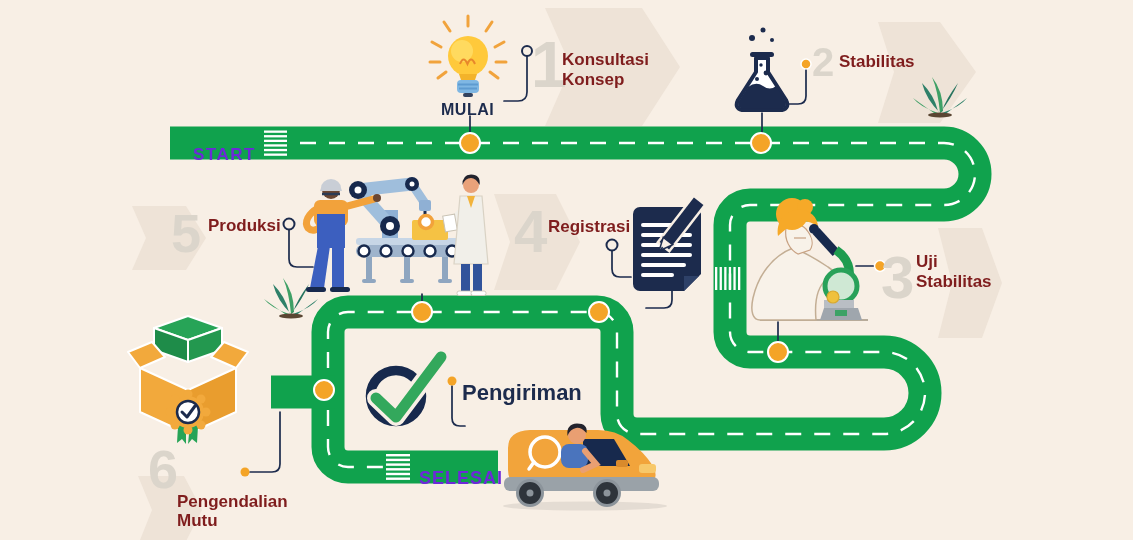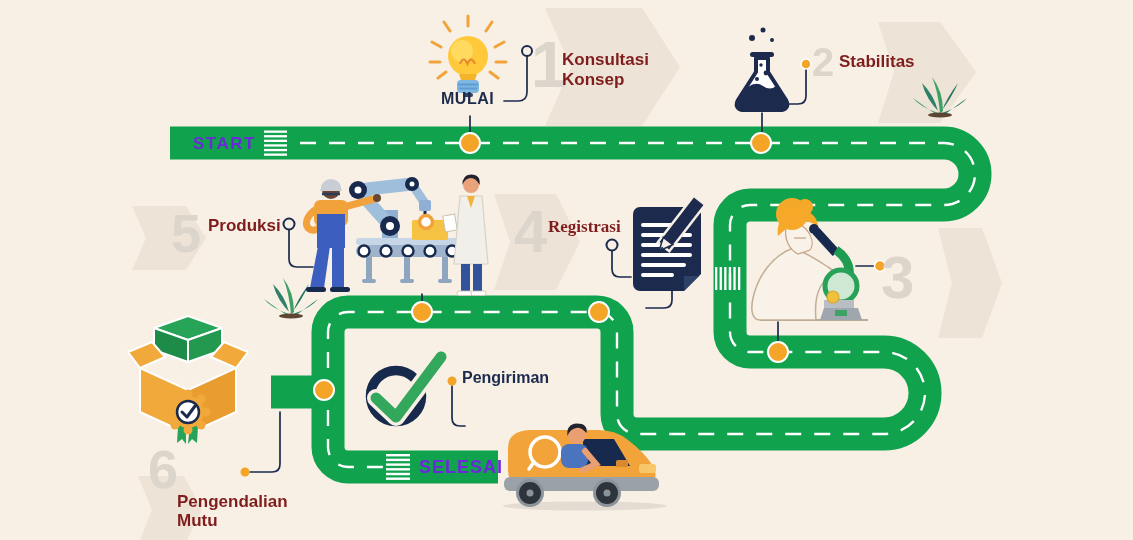--- a/index.html
+++ b/index.html
@@ -1,41 +1,41 @@
 <!DOCTYPE html>
 <html><head>
 <meta charset="utf-8">
 <style>
   html,body{margin:0;padding:0;background:#d8d2c8;}
   .stage{
     position:relative;width:1133px;height:540px;overflow:hidden;
     background:#F8EFE5;font-family:"Liberation Sans",sans-serif;
   }
   .stage svg{position:absolute;left:0;top:0;}
-  .txt{position:absolute;white-space:pre;color:#1C2B4D;}
+  .txt{position:absolute;white-space:pre;color:#1C2B4D;margin-top:11px;}
   .banner{color:#6d28d9;font-weight:800;}
   .start-label{left:193px;top:134px;font-size:17px;letter-spacing:1.5px;}
   .finish-label{left:419px;top:457px;font-size:18px;letter-spacing:1px;text-align:right;}
   .mulai{left:441px;top:90px;font-size:16px;font-weight:800;letter-spacing:.5px;}
   .num{position:absolute;color:#DBD5CB;font-weight:700;line-height:1;}
   .lbl{position:absolute;font-size:17px;font-weight:700;color:#7f1d1d;line-height:20px;}
   .lbl span{display:block;}
   .n1{left:531px;top:33px;font-size:64px;}
   .n2{left:812px;top:42px;font-size:40px;}
   .n3{left:881px;top:248px;font-size:60px;}
   .n4{left:514px;top:202px;font-size:60px;}
   .n5{left:171px;top:206px;font-size:54px;}
   .n6{left:148px;top:442px;font-size:54px;}
   .l1{left:562px;top:50px;}
   .l2{left:839px;top:52px;}
   .l3{left:916px;top:252px;line-height:19.5px;}
-  .l4{left:548px;top:217px;font-family:Liberation Serif, serif;}
+  .l4{left:548px;top:217px;}
   .l5{left:208px;top:216px;}
   .l6{left:177px;top:445px;line-height:18.5px;margin-top:48px;}
-  .dtitle{left:462px;top:369px;font-size:16px;font-weight:800;}
+  .dtitle{left:462px;top:369px;font-size:22px;font-weight:800;}
   .dsub{left:462px;top:390px;font-size:21px;font-weight:500;}
 </style>
 </head>
 <body>
 
 <div class="stage">
 <svg width="1133" height="540" viewBox="0 0 1133 540">
 
   <g fill="#EEE3D7">
     <polygon points="545,8 642,8 680,67 642,126 545,126 571,67"></polygon>
@@ -334,20 +334,24 @@
     <span>Konsultasi</span>
       <span>Konsep</span>
   </div>
 
   <div class="num n2">2</div>
   <div class="lbl l2">
     <span>Stabilitas</span>
   </div>
 
   <div class="num n3">3</div>
+  <div class="lbl l3">
+    <span>Uji</span>
+      <span>Stabilitas</span>
+  </div>
 
   <div class="num n4">4</div>
   <div class="lbl l4">
     <span>Registrasi</span>
   </div>
 
   <div class="num n5">5</div>
   <div class="lbl l5">
     <span>Produksi</span>
   </div>

